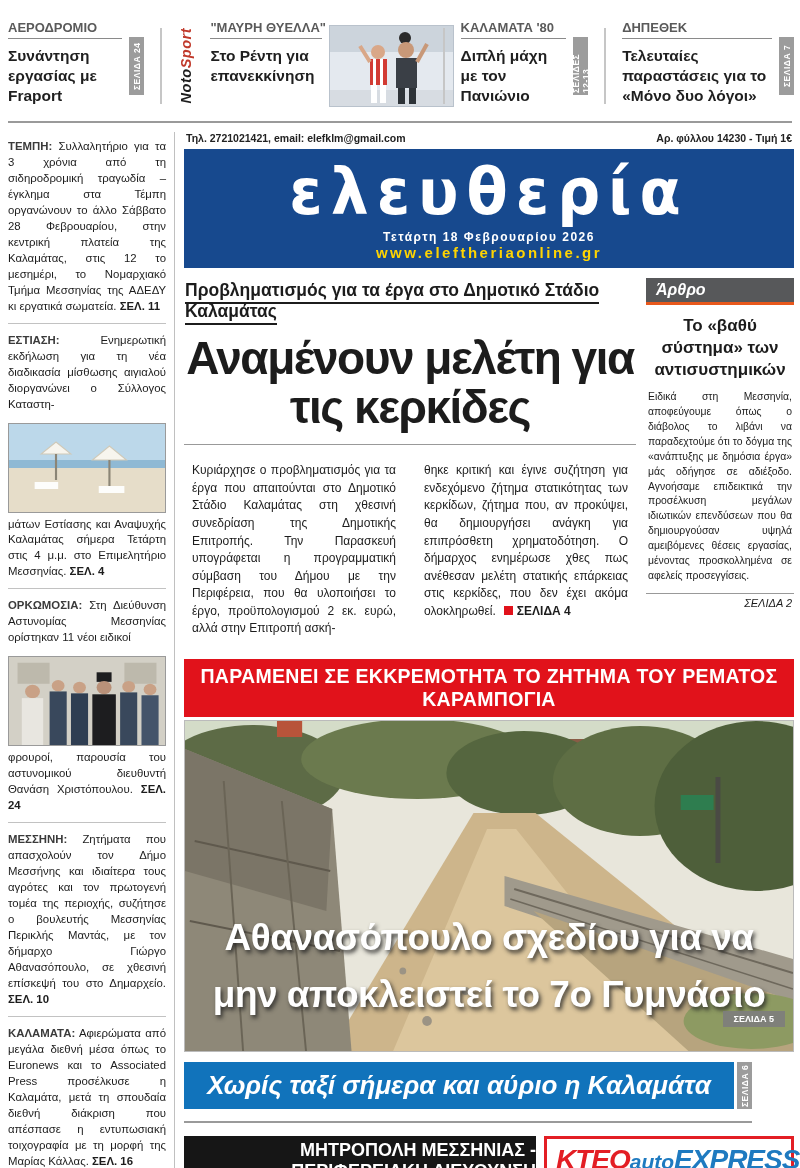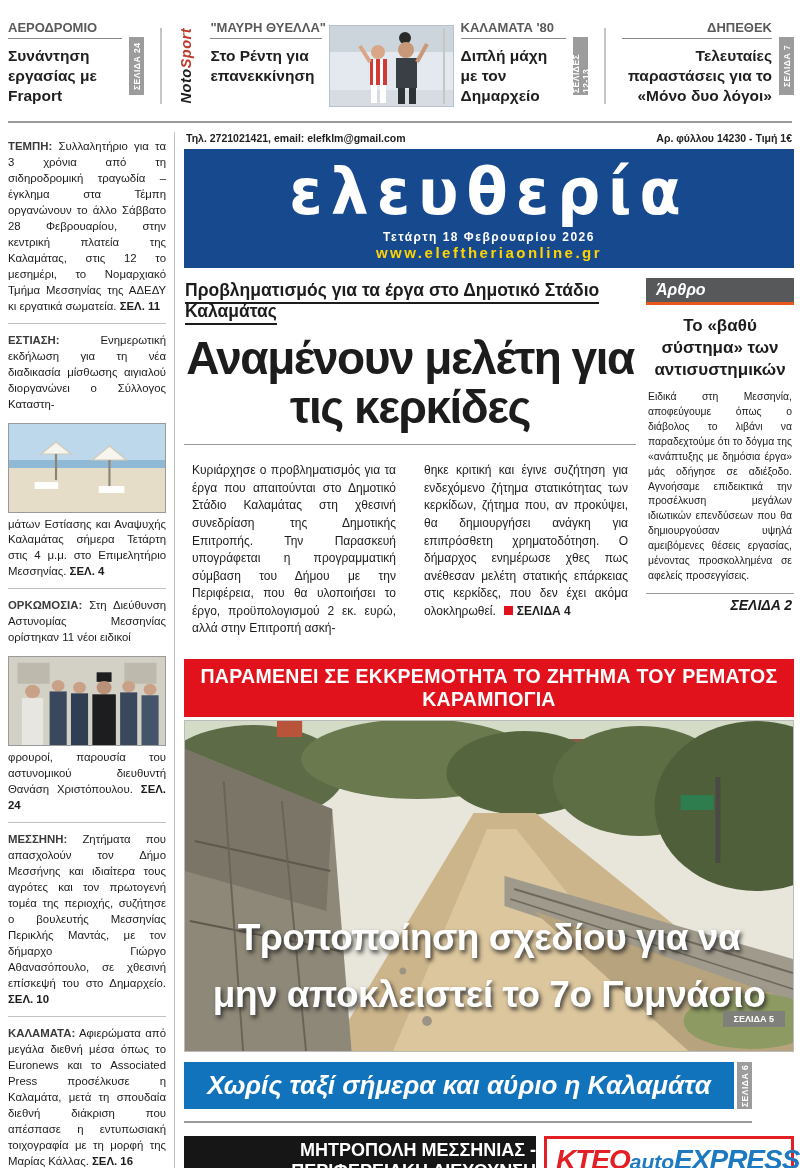--- a/index.html
+++ b/index.html
@@ -50,21 +50,21 @@
   .headline{font-size:46px;font-weight:bold;text-align:center;line-height:1.07;
             margin:12px 0 12px;letter-spacing:-1.5px;}
   .lead-body{border-top:1px solid #999;padding-top:9px;display:flex;gap:12px;}
   .col{flex:1;font-size:12px;line-height:1.46;text-align:justify;margin:8px;min-width:0;}
   .sq{display:inline-block;width:9px;height:9px;background:#e1121b;margin:0 4px 0 8px;}
   .pgref{font-weight:bold;}
   .op-head{background:#57585a;border-bottom:3px solid #e8581c;color:#fff;font-style:italic;
            font-weight:bold;font-size:16px;padding:3px 10px;}
   .op-title{font-size:17px;font-weight:bold;text-align:center;margin:10px 4px 9px;line-height:1.3;}
   .op-body{font-size:10.4px;line-height:1.43;text-align:justify;margin:8px 2px;}
-  .op-page{font-size:14px;font-weight:bold;font-style:italic;text-align:right;
+  .op-page{font-size:11px;font-weight:normal;font-style:italic;text-align:right;
            border-top:1px solid #999;margin-top:9px;padding:3px 2px 0;}
   
   .red-banner{background:#e1121b;color:#fff;font-weight:bold;font-size:19.5px;text-align:center;
               padding:6px 0;margin-top:13px;letter-spacing:.3px;}
   .photo-wrap{position:relative;margin-top:3px;border:1px solid #bbb;height:330px;}
   .photo-wrap svg{display:block;}
   .photo-headline{position:absolute;left:0;right:0;top:188px;color:#fff;font-weight:bold;
                   font-size:37px;line-height:1.55;text-align:center;
                   text-shadow:2px 3px 4px rgba(35,35,35,.85);letter-spacing:-.5px;}
   .photo-tab{position:absolute;right:8px;bottom:24px;background:rgba(125,125,125,.9);color:#fff;
@@ -126,27 +126,27 @@
         <rect x="66" y="32" width="21" height="30" fill="#3a3f46"></rect>
         <rect x="68" y="62" width="7" height="16" fill="#2e3338"></rect>
         <rect x="79" y="62" width="7" height="16" fill="#2e3338"></rect>
         <line x1="87" y1="36" x2="97" y2="18" stroke="#c89878" stroke-width="4"></line>
       </svg>
     </div>
     <div class="vdiv"></div>
     <div class="ts-item">
       <div class="ts-text" style="width:122px;">
         <div class="ts-head">ΚΑΛΑΜΑΤΑ '80</div>
-        <div class="ts-title">Διπλή μάχη με τον Δημαρχείο</div>
+        <div class="ts-title">Διπλή μάχη με τον Πανιώνιο</div>
       </div>
       <div class="vtab">ΣΕΛΙΔΕΣ 12-13</div>
     </div>
     <div class="vdiv"></div>
     <div class="ts-item">
-      <div class="ts-text" style="width:172px;text-align:right;">
+      <div class="ts-text" style="width:172px;">
         <div class="ts-head">ΔΗΠΕΘΕΚ</div>
         <div class="ts-title">Τελευταίες παραστάσεις για το «Μόνο δυο λόγοι»</div>
       </div>
       <div class="vtab">ΣΕΛΙΔΑ 7</div>
     </div>
   </div>
 
   <div class="hrule"></div>
 
   <div class="content-row">
@@ -256,21 +256,21 @@
           <polygon points="360,190 628,280 628,330 520,330" fill="#b7a47e"></polygon>
           <ellipse cx="585" cy="300" rx="70" ry="28" fill="#8d9a62"></ellipse>
           <rect x="548" y="56" width="5" height="86" fill="#4a4a44"></rect>
           <rect x="512" y="74" width="34" height="15" fill="#2e7d4f"></rect>
           <circle cx="250" cy="300" r="5" fill="#9b9384"></circle>
           <circle cx="290" cy="270" r="4" fill="#a59d8d"></circle>
           <circle cx="225" cy="250" r="3.5" fill="#9b9384"></circle>
           <rect x="95" y="0" width="26" height="16" fill="#b8543a"></rect>
         </svg>
         <div class="photo-headline">
-          <div>Τροποποίηση σχεδίου για να</div>
+          <div>Αθανασόπουλο σχεδίου για να</div>
           <div>μην αποκλειστεί το 7ο Γυμνάσιο</div>
         </div>
         <div class="photo-tab">ΣΕΛΙΔΑ 5</div>
       </div>
 
       <div class="taxi-row">
         <div class="taxi-banner">Χωρίς ταξί σήμερα και αύριο η Καλαμάτα</div>
         <div class="vtab">ΣΕΛΙΔΑ 6</div>
       </div>
 

